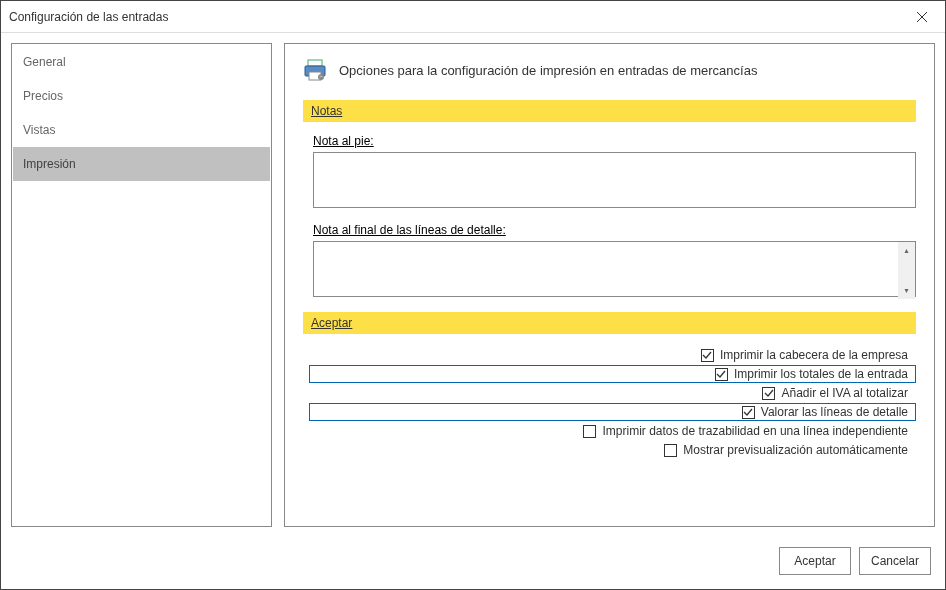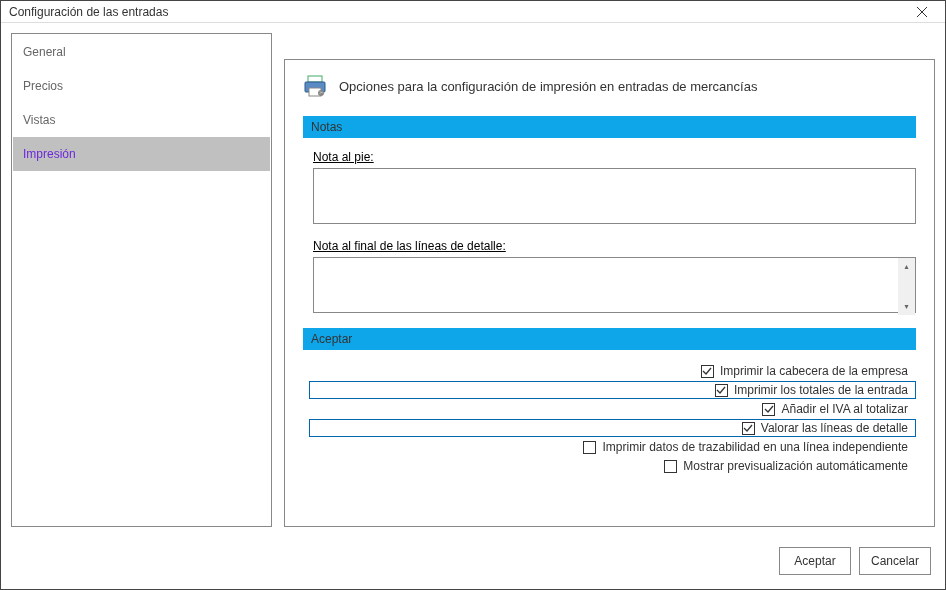--- a/index.html
+++ b/index.html
@@ -1,29 +1,29 @@
 <!DOCTYPE html>
 <html><head>
   <meta charset="utf-8">
   <style>
     * { box-sizing: border-box; margin: 0; padding: 0; font-family: 'Segoe UI', Tahoma, sans-serif; font-size: 12px; }
     body { background: #fff; width: 946px; height: 590px; border: 1px solid #444; display: flex; flex-direction: column; }
-    .titlebar { height: 22px; display: flex; align-items: center; padding: 0 0 0 8px; border-bottom: 1px solid #ddd; }
+    .titlebar { height: 32px; display: flex; align-items: center; padding: 0 0 0 8px; border-bottom: 1px solid #ddd; }
     .titlebar-text { color: #333; flex: 1; }
     .close-btn { width: 46px; height: 30px; display: flex; align-items: center; justify-content: center; cursor: pointer; }
     .close-btn svg { width: 10px; height: 10px; }
     .dialog-body { flex: 1; display: flex; padding: 10px; gap: 12px; }
     .sidebar { width: 261px; border: 1px solid #888; background: #fff; padding: 1px; }
     .sidebar-item { height: 34px; display: flex; align-items: center; padding: 0 10px; color: #666; cursor: pointer; }
-    .sidebar-item.active { background: #c0c0c0; color: #6d28d9; text-align: right; }
-    .content { flex: 1; border: 1px solid #888; background: #fff; padding: 14px 18px; overflow: auto; margin-top: 26px; }
+    .sidebar-item.active { background: #c0c0c0; color: #404040; text-align: right; }
+    .content { flex: 1; border: 1px solid #888; background: #fff; padding: 14px 18px; overflow: auto; }
     .content-header { display: flex; align-items: center; gap: 12px; margin-bottom: 18px; }
     .content-header-icon { width: 24px; height: 24px; flex-shrink: 0; }
     .content-header-text { color: #333; font-size: 13px; }
-    .section-header { background: #0ea5e9; color: #333; padding: 4px 8px; margin-bottom: 12px; }
+    .section-header { background: #fde047; color: #333; padding: 4px 8px; margin-bottom: 12px; text-decoration: underline; }
     .field-label { color: #000000; margin-bottom: 4px; text-decoration: underline; }
     .textbox { width: 100%; height: 56px; border: 1px solid #888; padding: 2px 4px; font-family: inherit; font-size: 12px; resize: none; margin-bottom: 12px; }
     .textbox-wrap { position: relative; margin-bottom: 12px; }
     .textbox-wrap .textbox { margin-bottom: 0; }
     .scrollbar-fake { position: absolute; right: 1px; top: 1px; bottom: 1px; width: 17px; display: flex; flex-direction: column; justify-content: space-between; background: #f0f0f0; }
     .scrollbar-btn { width: 17px; height: 17px; display: flex; align-items: center; justify-content: center; color: #666; font-size: 8px; }
     .option-row { display: flex; align-items: center; gap: 6px; padding: 2px 8px; margin-bottom: 1px; justify-content: flex-end; }
     .option-row.highlighted { border: 1.5px solid #0067b0; padding: 1px 7px; }
     .checkbox { width: 13px; height: 13px; border: 1px solid #333; display: flex; align-items: center; justify-content: center; cursor: pointer; flex-shrink: 0; background: #fff; }
     .checkbox svg { width: 10px; height: 10px; display: none; }

